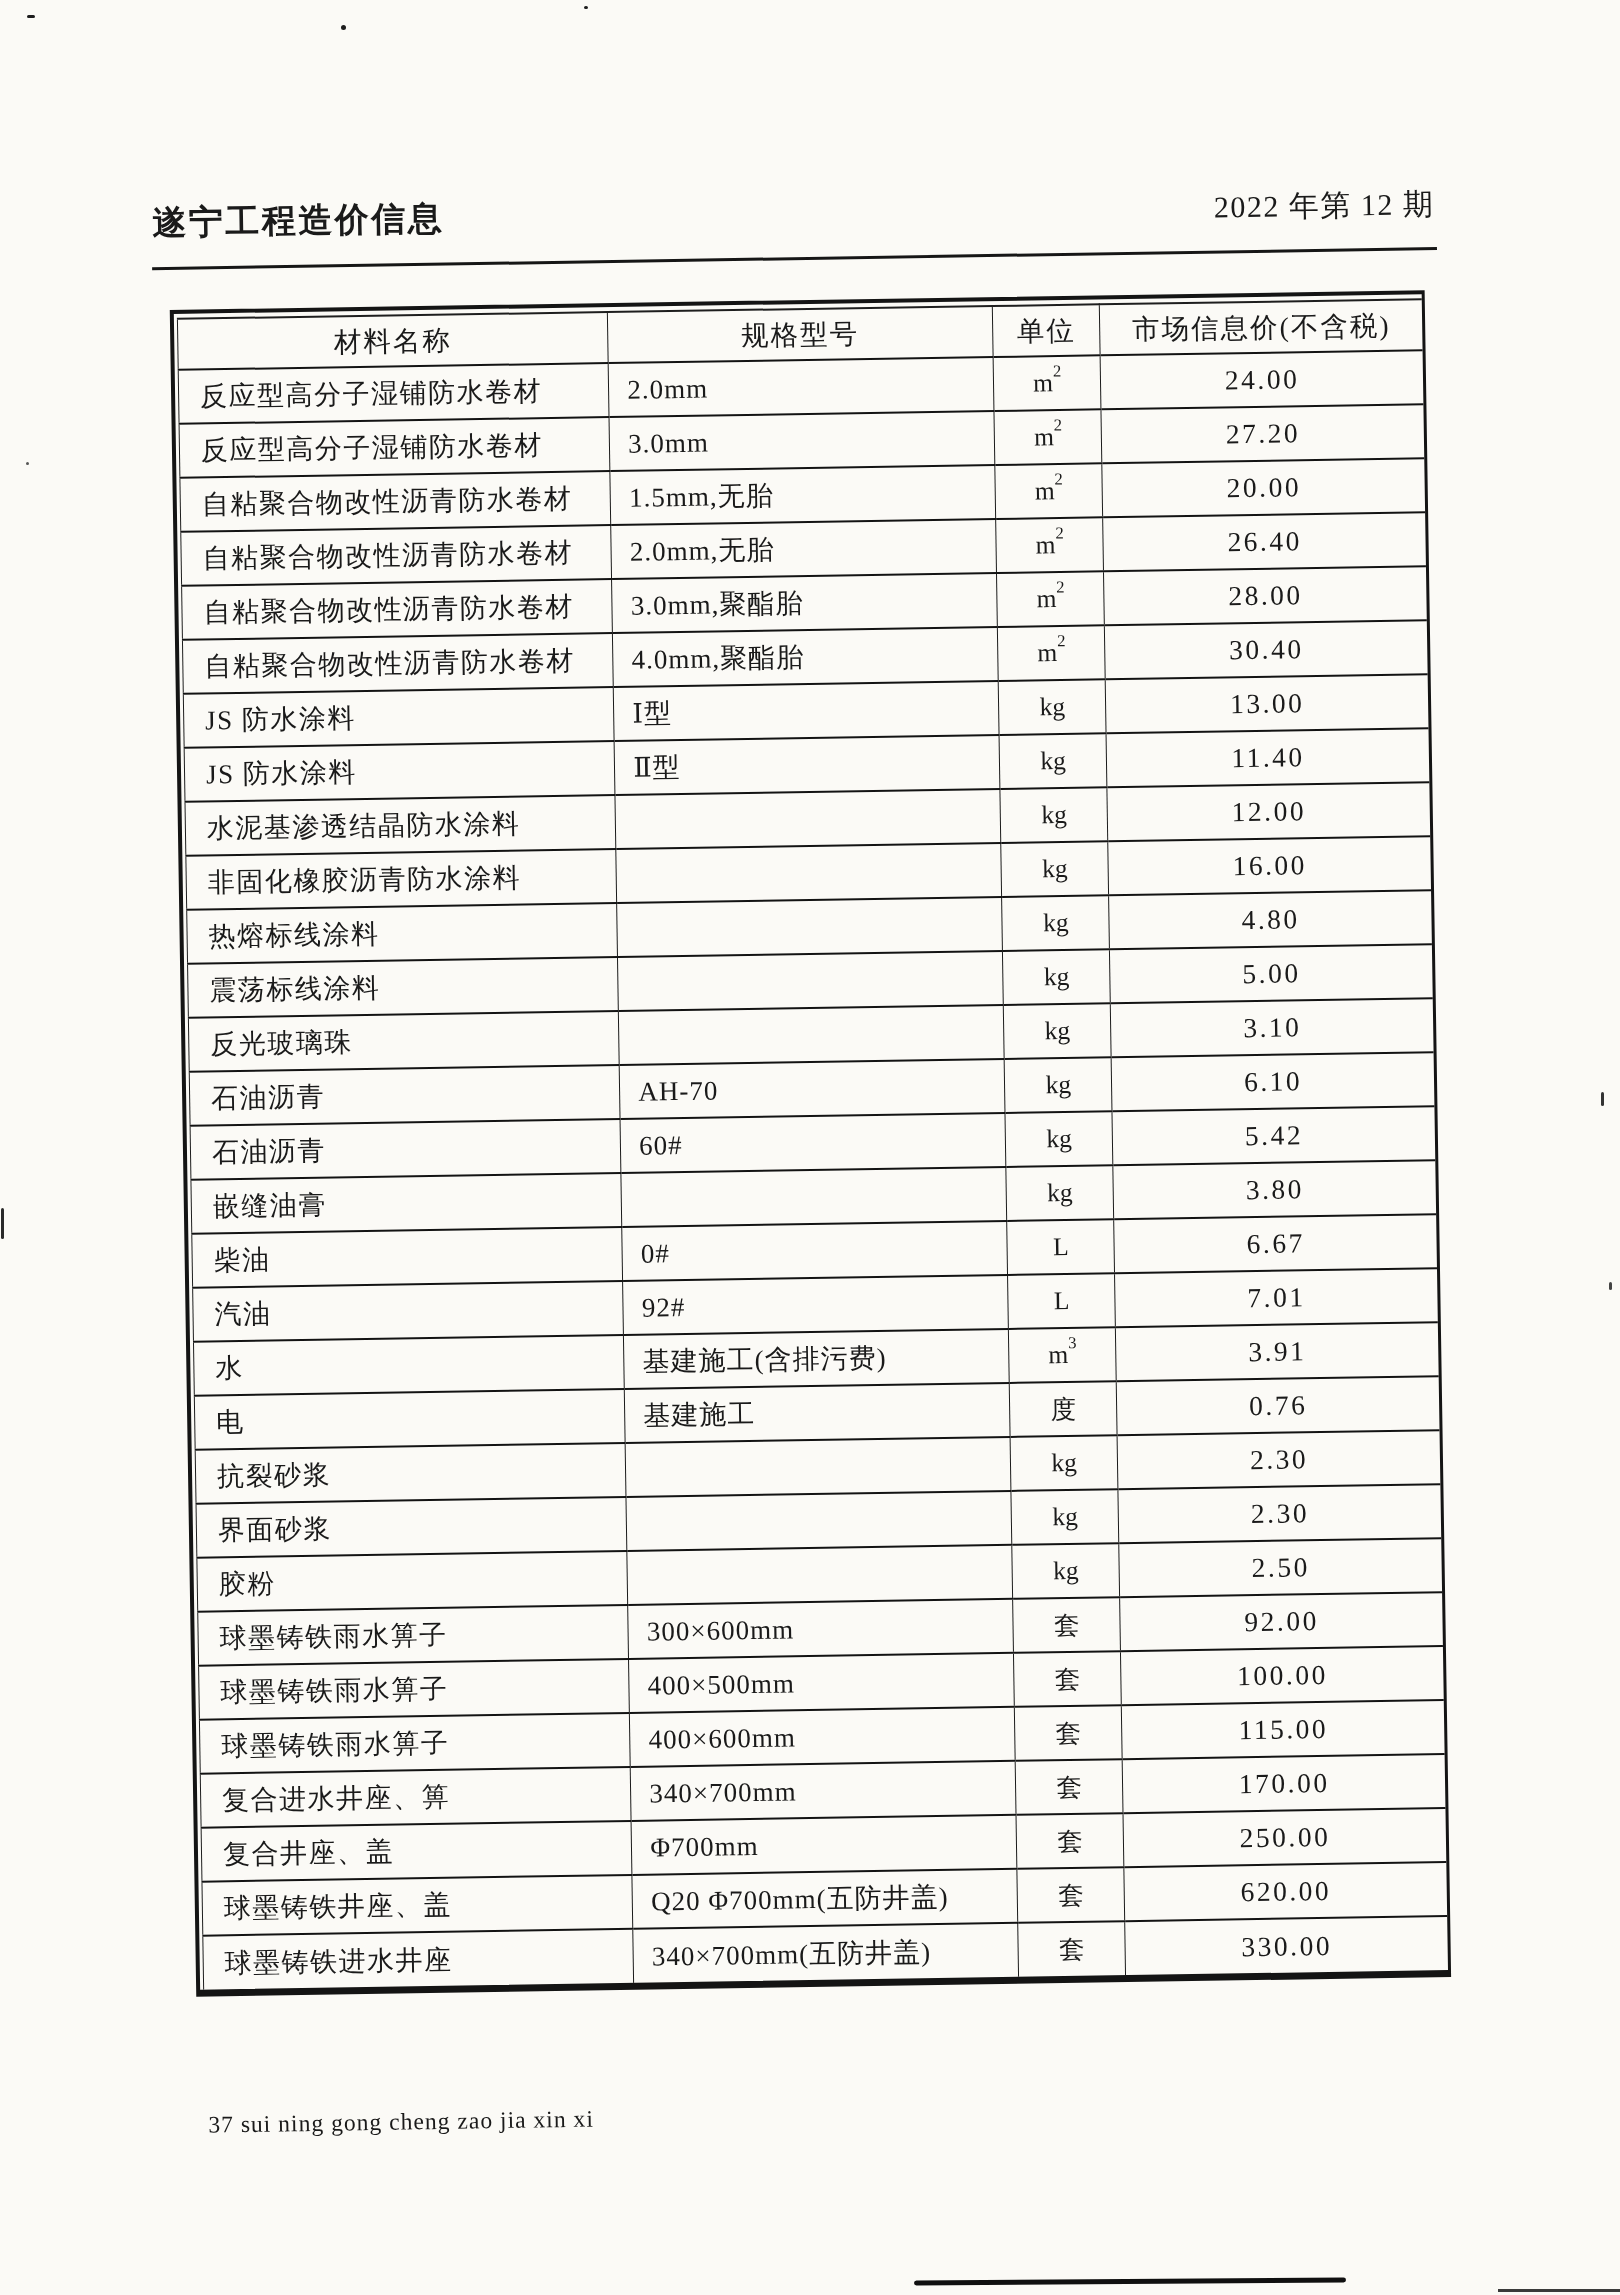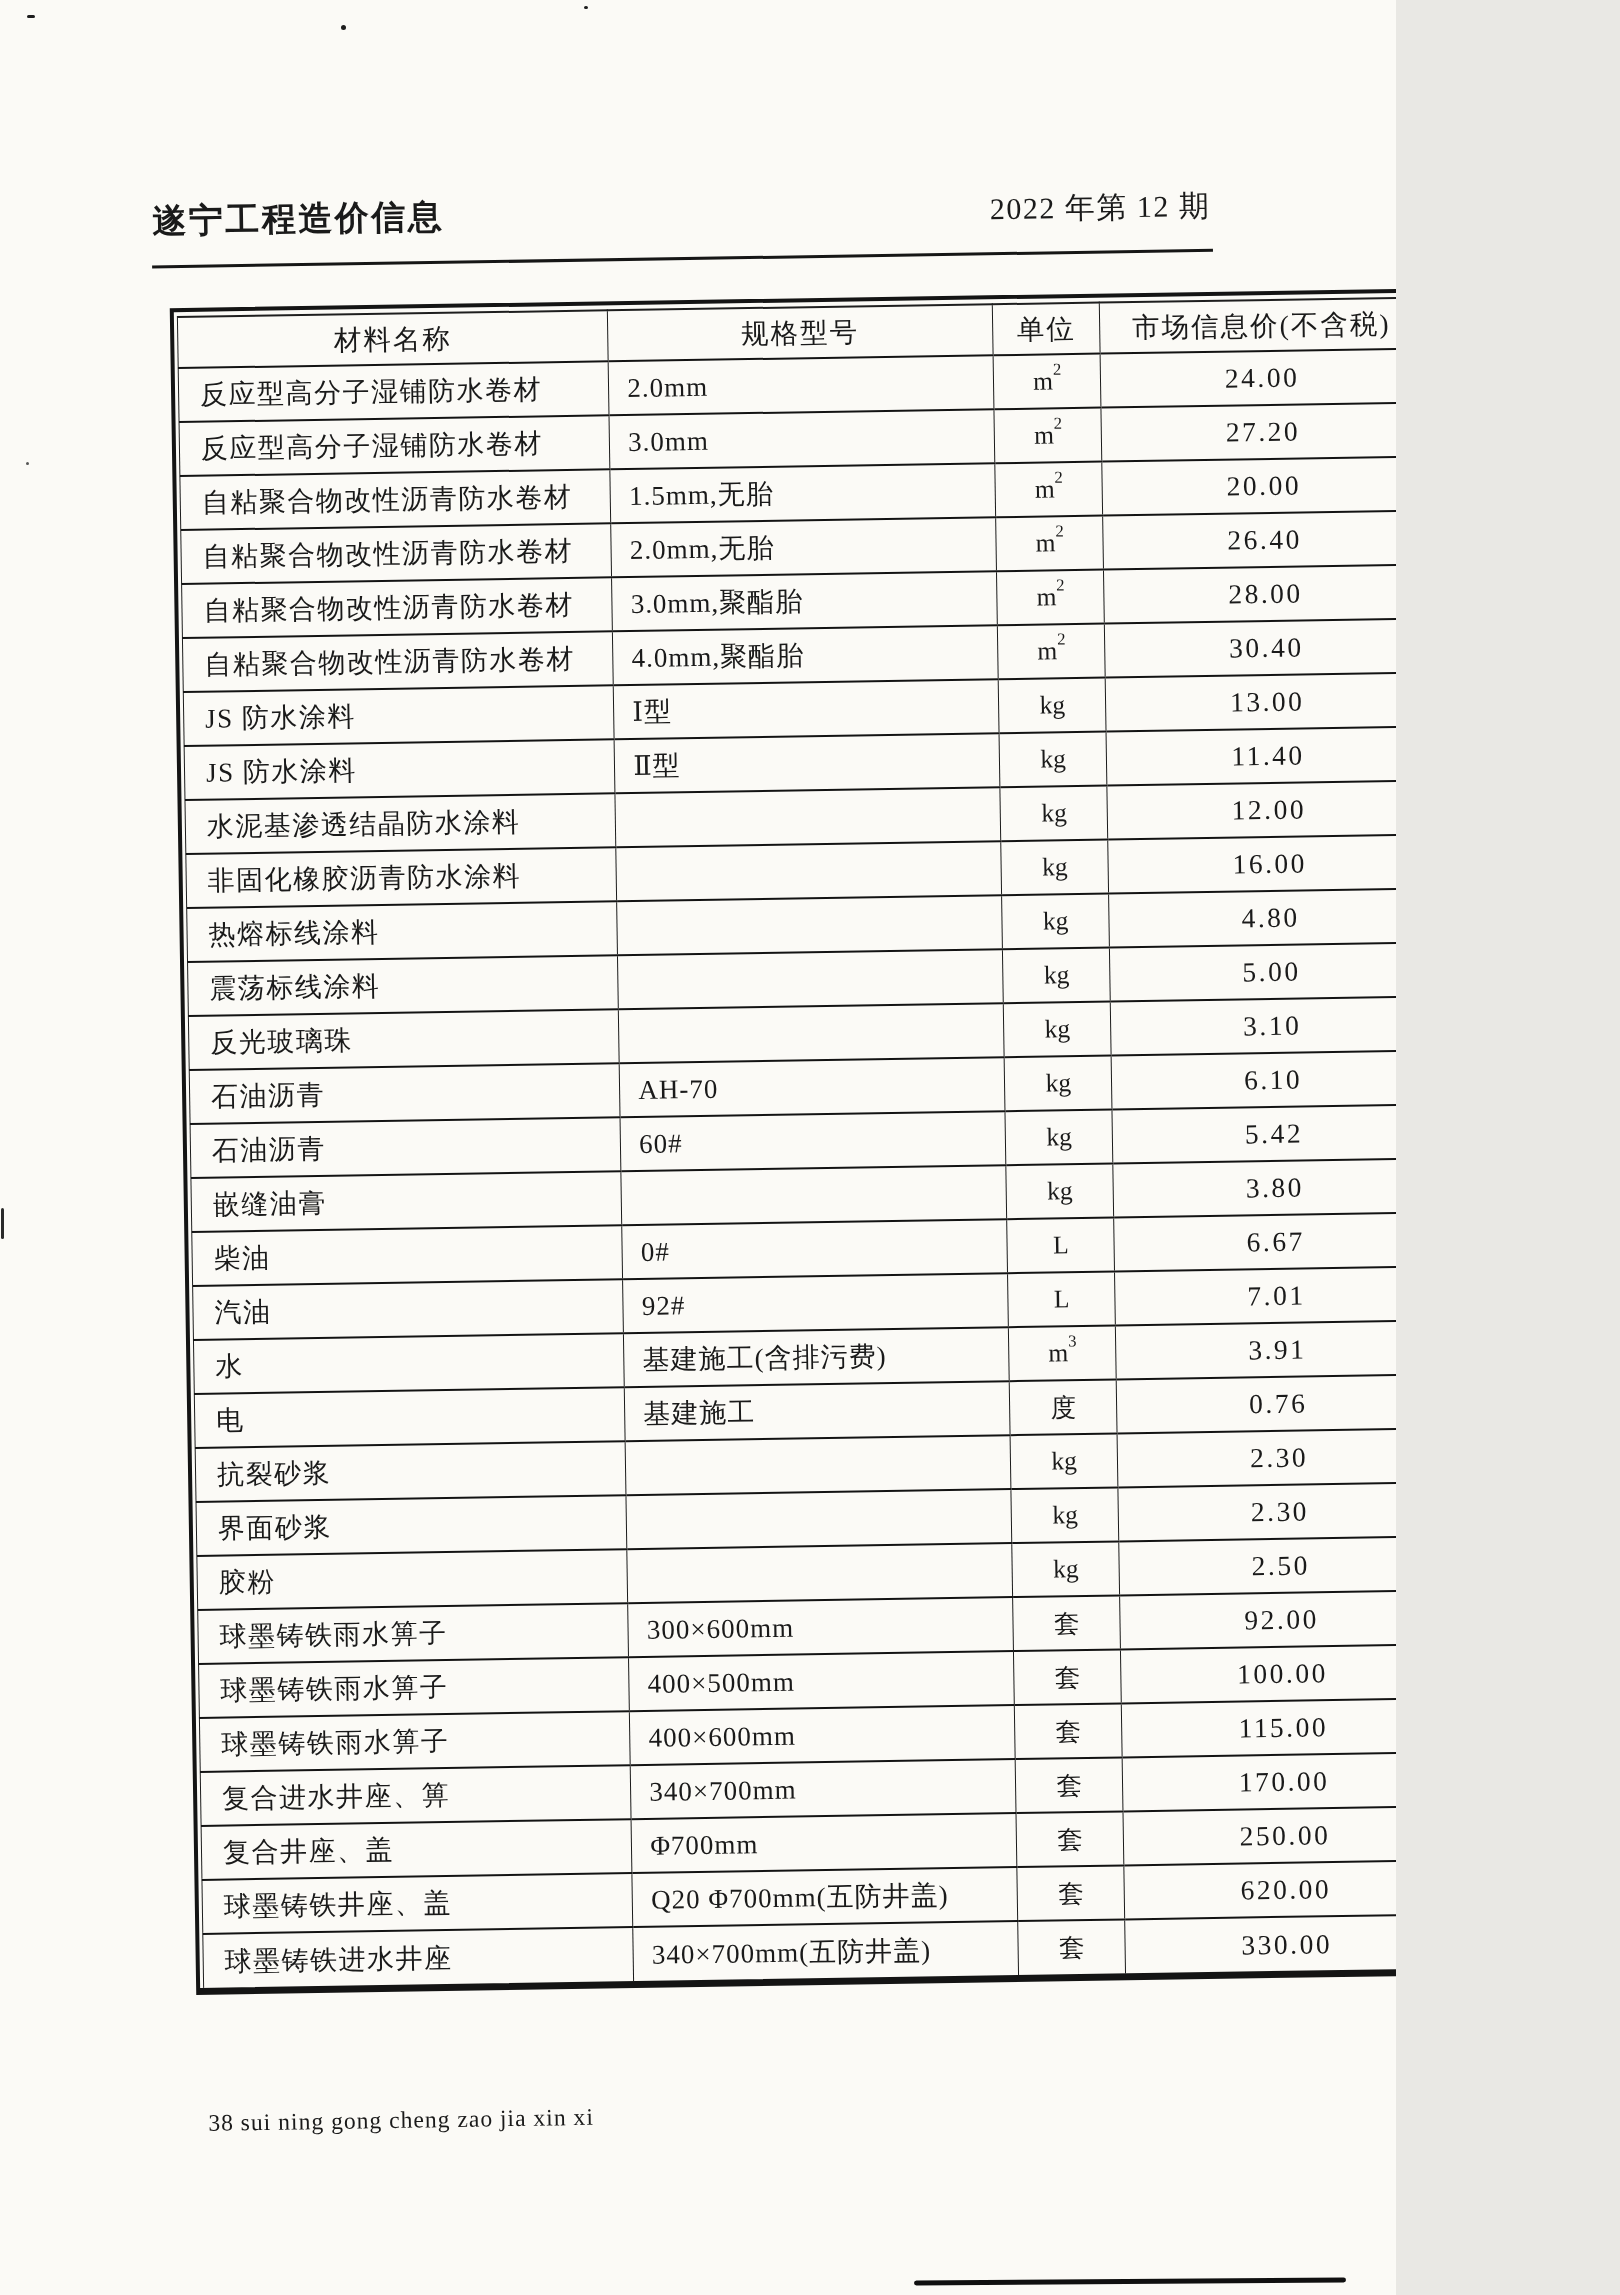--- a/index.html
+++ b/index.html
@@ -1,17 +1,17 @@
 <!DOCTYPE html>
 <html style="font-size:7.9px"><head>
 <meta charset="utf-8">
 <style>
   html,body{margin:0;padding:0;background:#e9e8e4;}
   .sheet{
-    position:relative;width:1396px;height:2295px;overflow:hidden;
+    position:relative;width:1620px;height:2295px;overflow:hidden;
     background:#fbfaf6;
     font-family:"Liberation Serif","DejaVu Serif",serif;color:#1a1a1a;
   }
   .content{position:absolute;inset:0;transform:rotate(-0.9deg);transform-origin:50% 50%;}
 
   
   .page-header{position:absolute;top:190px;left:167px;right:171px;
     display:flex;justify-content:space-between;align-items:baseline;}
   .page-title{font-size:34px;font-weight:bold;letter-spacing:2.5px;}
   .issue{font-size:30px;letter-spacing:1.5px;}
@@ -263,21 +263,21 @@
     <td class="c-mat">球墨铸铁进水井座</td>
     <td class="c-spec">340×700mm(五防井盖)</td>
     <td class="c-unit">套</td>
     <td class="c-price">330.00</td>
   </tr>
           </tbody>
       </table>
     </div>
 
     <div class="page-footer">
-      <span>38</span><span>sui ning gong cheng zao jia xin xi</span>
+      <span>37</span><span>sui ning gong cheng zao jia xin xi</span>
     </div>
 
   </div>
 
   <div class="speck s1"></div>
   <div class="speck s2"></div>
   <div class="speck s3"></div>
   <div class="speck s4"></div>
   <div class="speck s5"></div>
   <div class="speck s6"></div>

